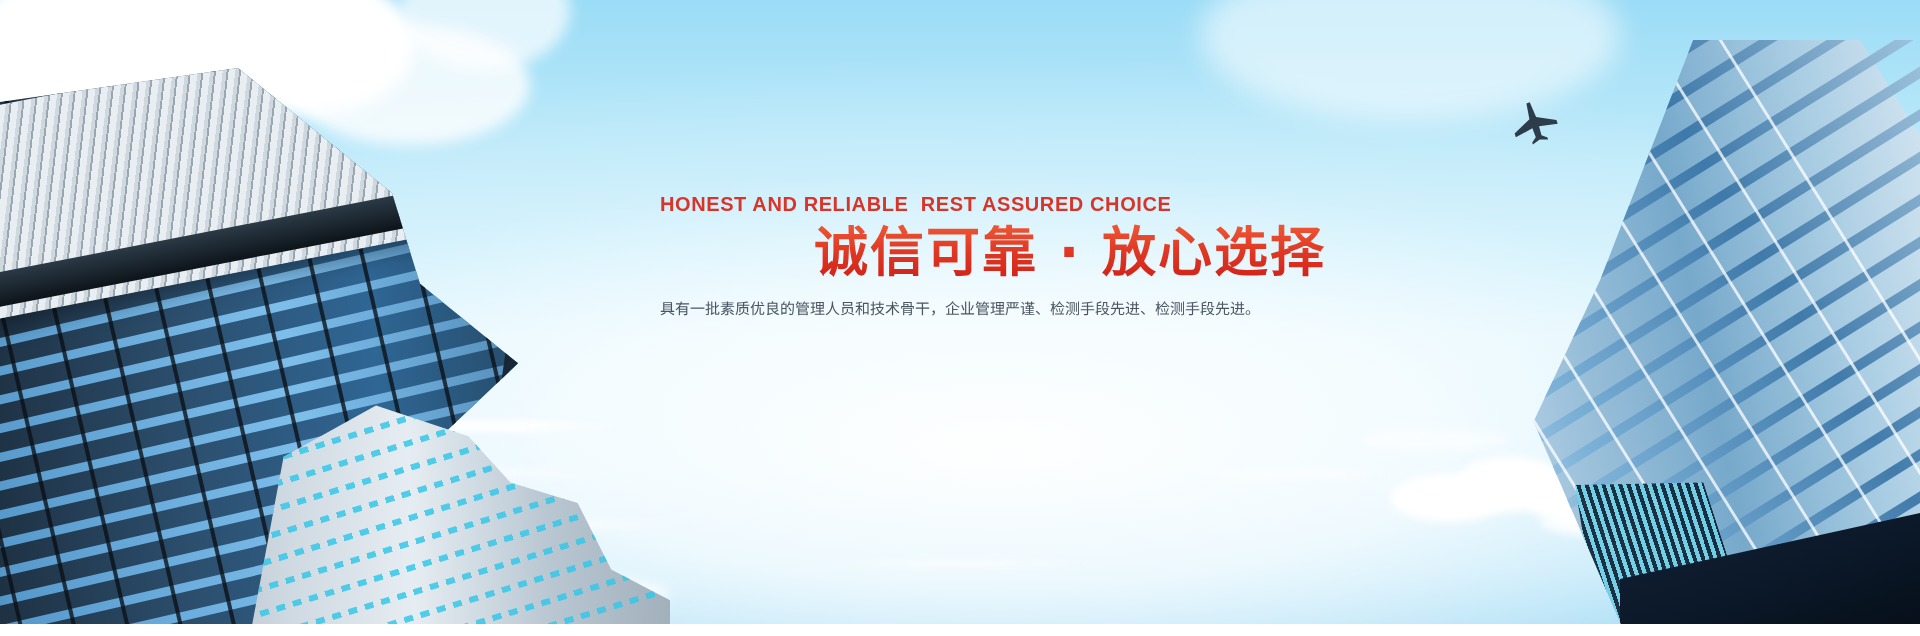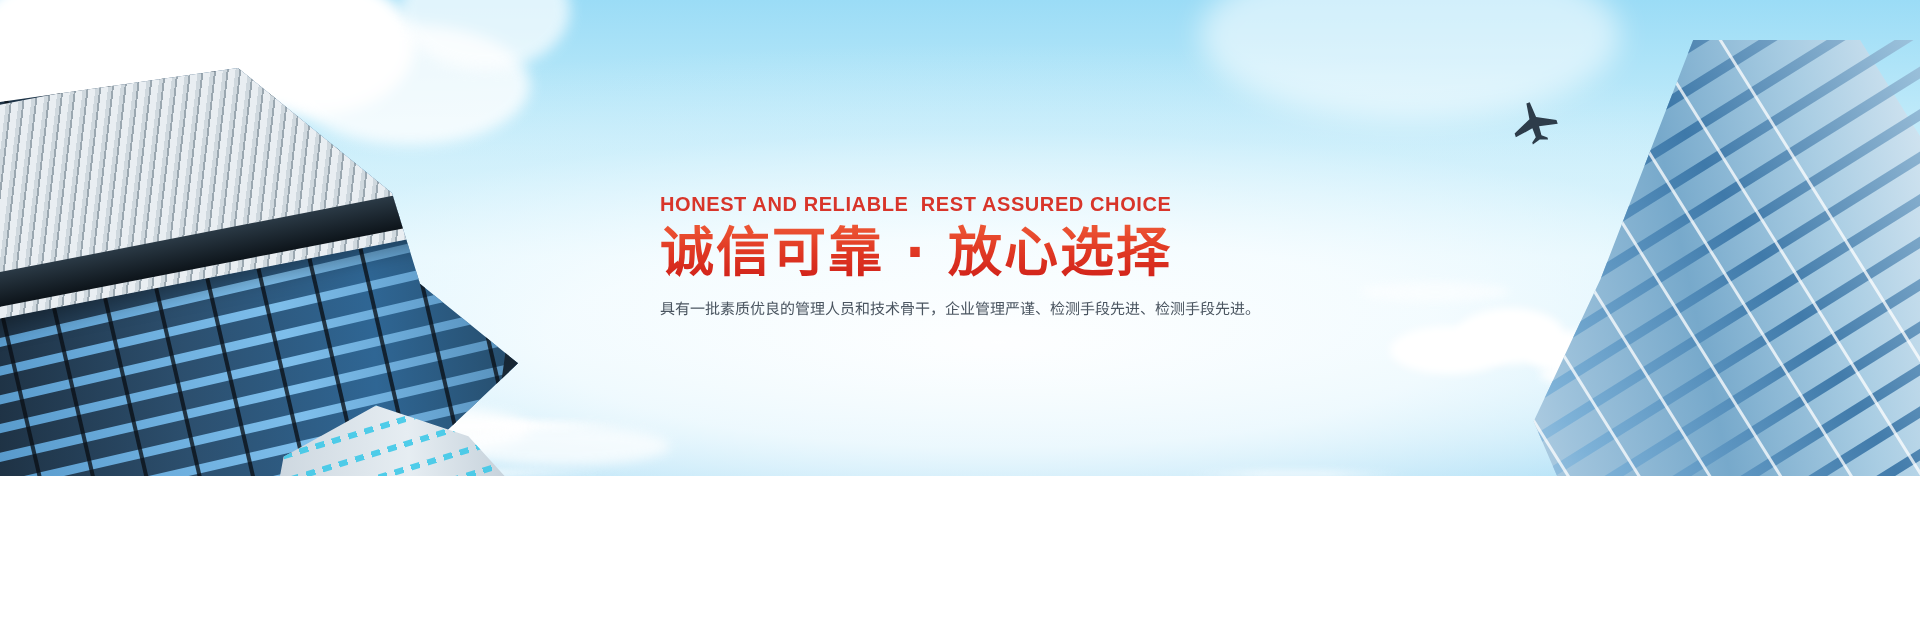--- a/index.html
+++ b/index.html
@@ -1,21 +1,21 @@
 <!DOCTYPE html>
 <html lang="zh-CN"><head>
 <meta charset="utf-8">
 <title>Corporate Banner</title>
 <style>
   * { margin:0; padding:0; box-sizing:border-box; }
   html,body { width:1920px; height:636px; overflow:hidden; background:#fff; }
   body { font-family:"Liberation Sans","DejaVu Sans",sans-serif; }
 
   .banner{
-    position:relative; width:1920px; height:476px; overflow:hidden;
+    position:relative; width:1920px; height:624px; overflow:hidden;
     background:
       radial-gradient(ellipse 90% 85% at 52% 72%, rgba(255,255,255,.97) 0%, rgba(248,253,255,.85) 26%, rgba(215,242,252,.40) 52%, rgba(255,255,255,0) 74%),
       linear-gradient(180deg,#9BDCF6 0%,#AFE4F8 14%,#CDEFFB 34%,#E6F8FE 54%,#CFEFFC 74%,#AEE0F6 90%,#93D3F2 100%);
     padding-left: 40px;
   }
   .cloud-soft{ position:absolute; border-radius:50%; filter:blur(14px); }
 
   .cloudbank-tl{ position:absolute; left:-40px; top:-70px; width:640px; height:300px; }
   .cloudbank-tl .p{ position:absolute; background:#fff; border-radius:50%; filter:blur(7px); }
 
@@ -111,20 +111,21 @@
     font-size:20px; letter-spacing:.6px; font-weight:700; color:#D8352A;
     white-space:pre; line-height:1.2; margin-bottom:6px;
     font-family:"Liberation Sans","DejaVu Sans",sans-serif;
   }
   .headline{
     font-size:54px; font-weight:700; line-height:62px; letter-spacing:2px;
     background:linear-gradient(180deg,#EE5A37 0%,#E23B25 42%,#CE1E18 100%);
     -webkit-background-clip:text; background-clip:text; color:transparent;
     -webkit-text-fill-color:transparent; white-space:pre;
     font-family:"DejaVu Sans","Liberation Sans",sans-serif;
+    text-align:center;
   }
   .desc{ margin-top:10px; }
   .desc p{
     font-size:15px; line-height:30px; color:#4A5560; white-space:pre;
     font-family:"DejaVu Sans","Liberation Sans",sans-serif;
   }
 </style>
 </head>
 <body>
 

